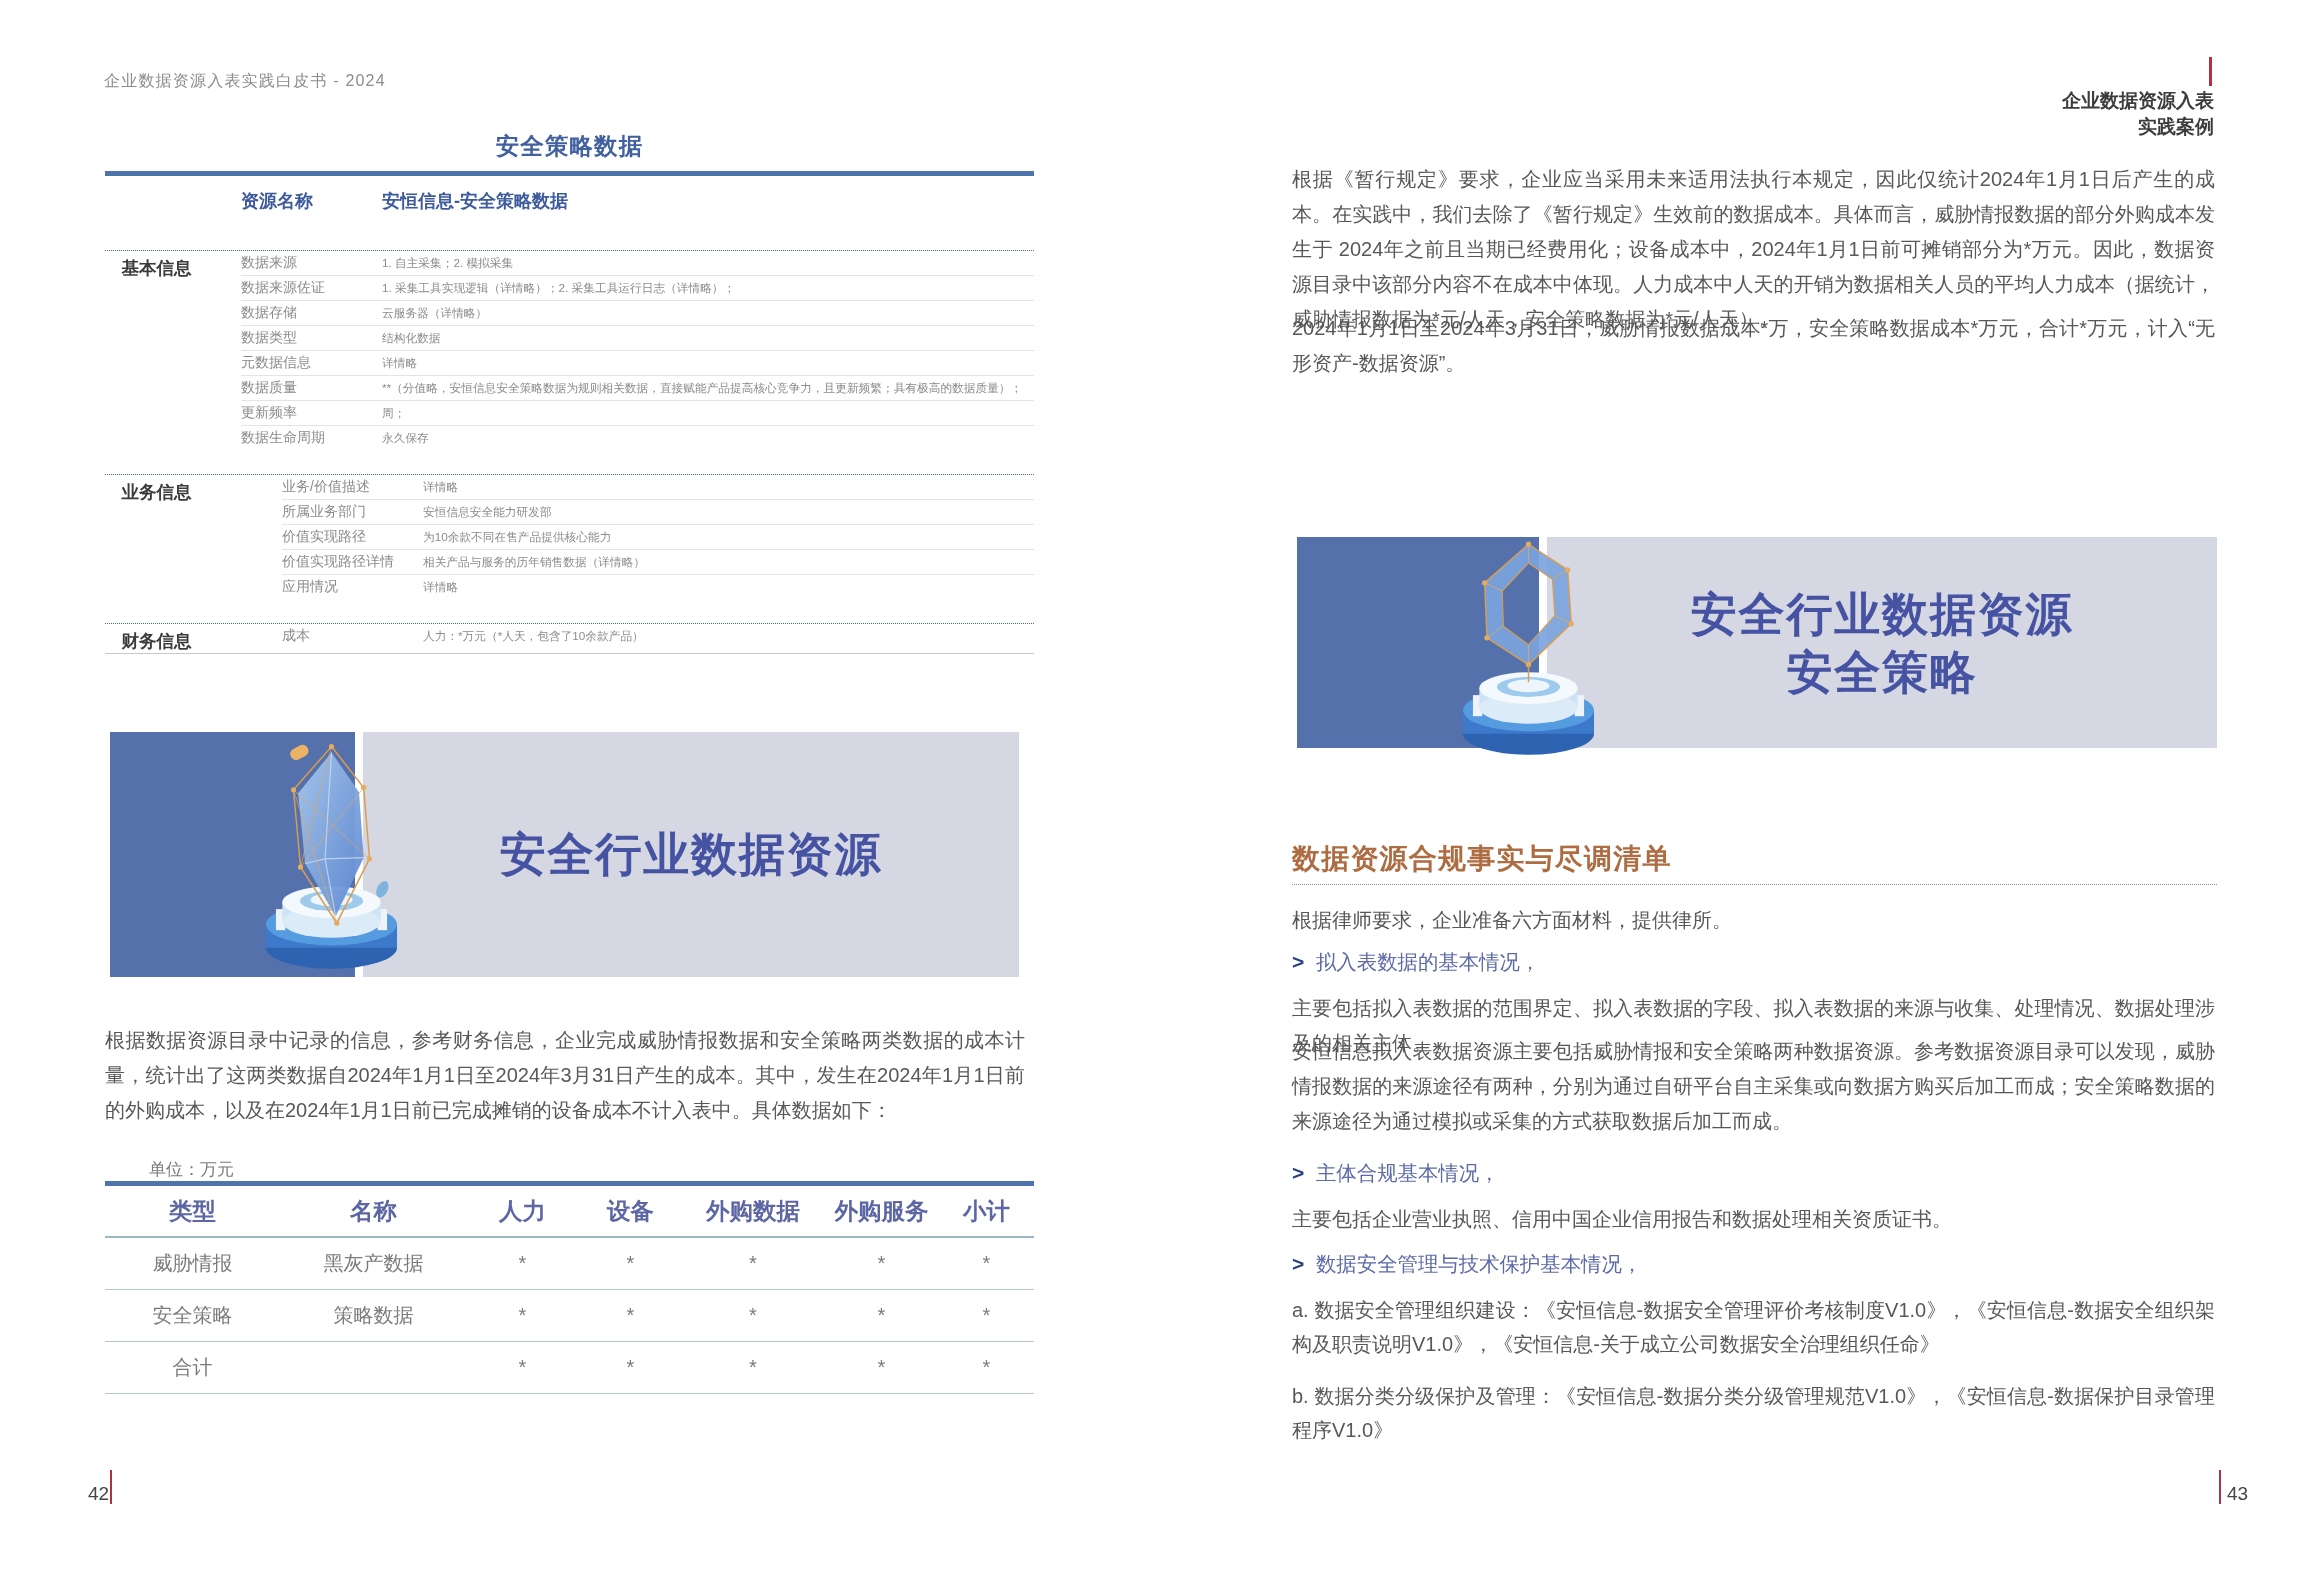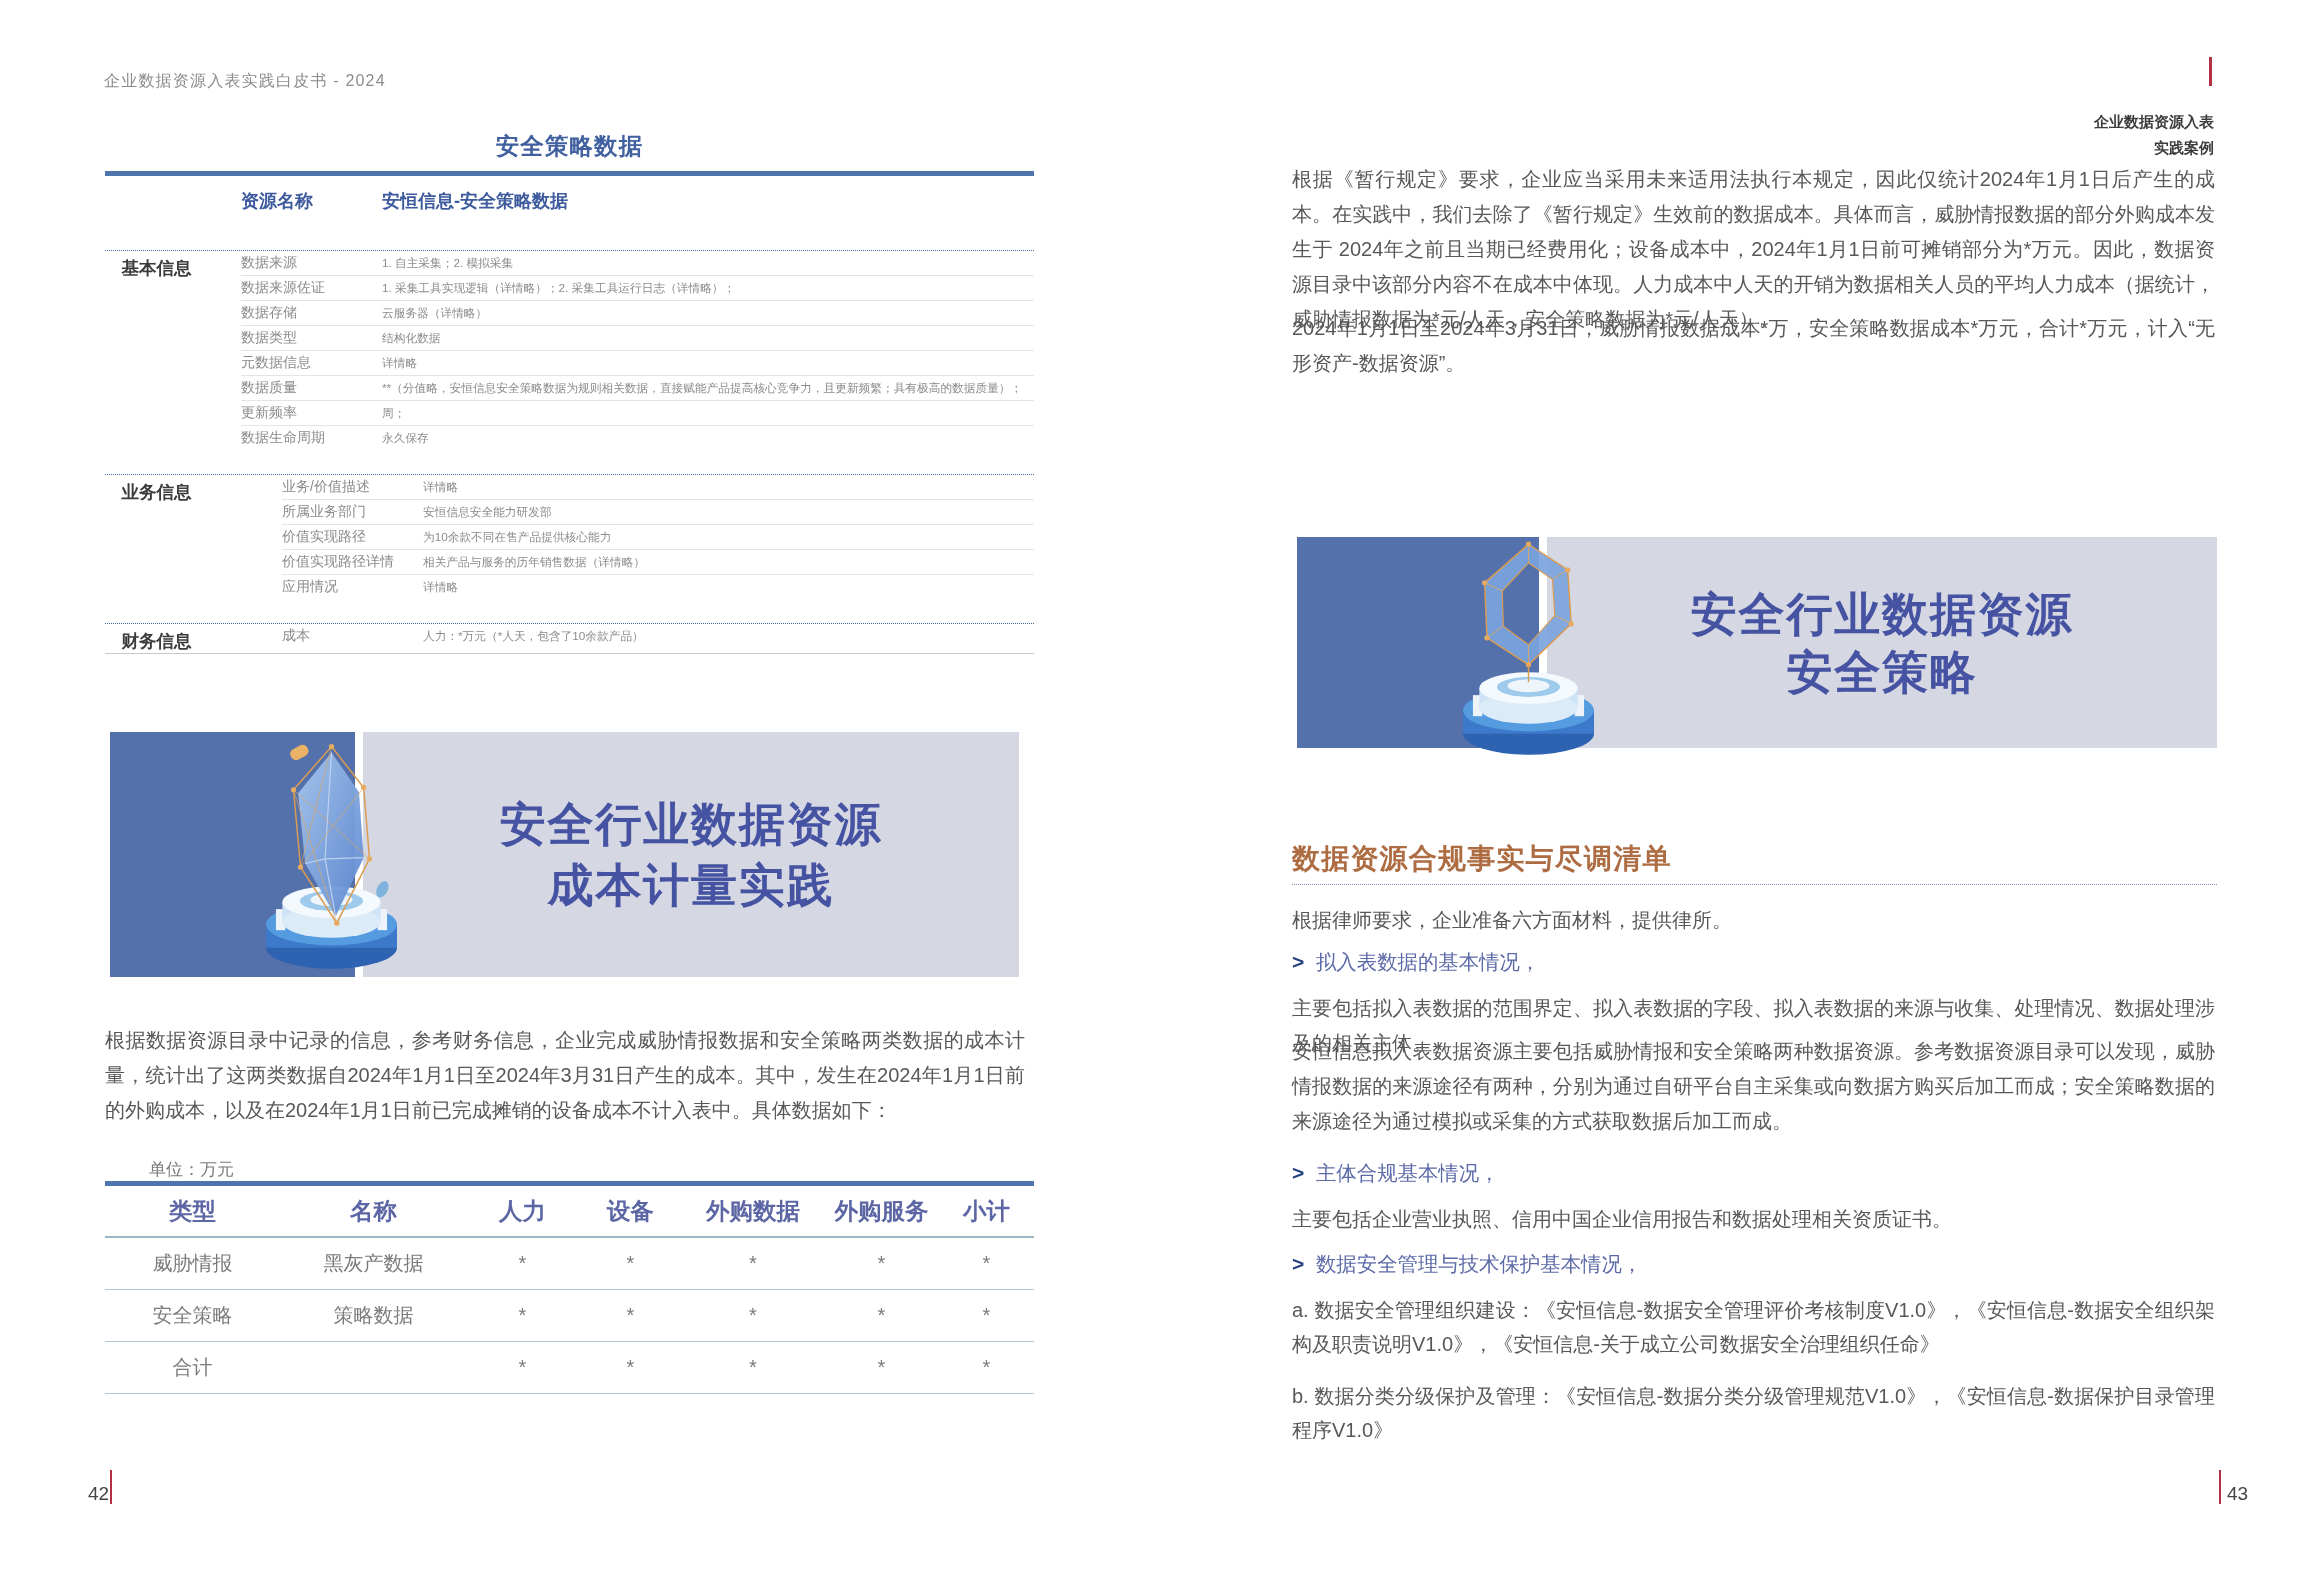--- a/index.html
+++ b/index.html
@@ -40,21 +40,21 @@
   .cost-table{left:105px;top:1181px;width:929px;border-top:5.3px solid #4d74ab;}
   .cost-head{display:grid;grid-template-columns:175px 187px 111px 105px 140px 117px 93px;height:50px;
              align-items:center;border-bottom:2.3px solid #9db6c3;}
   .cost-head span{font-size:23.4px;font-weight:bold;color:#5d66a4;text-align:center;}
   .cost-row{display:grid;grid-template-columns:175px 187px 111px 105px 140px 117px 93px;height:51px;align-items:center;}
   .cost-row + .cost-row{border-top:1.8px solid #b3c8d3;}
   .cost-rows{border-bottom:1.8px solid #b3c8d3;}
   .cost-row span{font-size:20px;color:#7b7b7b;text-align:center;}
 
   
-  .rp-header{right:105px;top:88px;text-align:right;font-size:15px;line-height:26px;font-weight:bold;color:#3c3c3c;margin-top:21px;}
+  .rp-header{right:105px;top:88px;text-align:right;font-size:19px;line-height:26px;font-weight:bold;color:#3c3c3c;}
   .red-bar{width:2.9px;background:#b22f44;}
   .rp-p1{left:1292px;top:162px;width:923px;}
   .rp-p2{left:1292px;top:311px;width:923px;}
   .section-title{left:1292px;top:840px;font-size:28px;font-weight:bold;color:#ad6c42;letter-spacing:1.2px;}
   .dotline{left:1292px;top:884px;width:925px;border-top:1.8px dotted #7f8fbc;height:0;}
   .rp-intro{left:1292px;top:903px;width:923px;}
   .bullet{display:flex;align-items:baseline;gap:11.7px;}
   .bullet-arrow::before{content:">";font-weight:900;font-size:21px;color:#24407e;}
   .bullet-label{font-size:20.4px;color:#5c6aa8;}
   .b1{left:1292px;top:948px;}
@@ -159,21 +159,20 @@
       </div>
     </div>
   </div>
 
   <div class="abs banner" style="left:105px;top:732px;width:914px;height:245px;">
     <div class="block-blue"></div>
     <div class="block-gap"></div>
     <div class="block-light"></div>
     <div class="btitle">
       <span>安全行业数据资源</span>
-      <span>成本计量实践</span>
     </div>
     <svg style="left:130px;top:10.5px;" width="193" height="234" viewBox="0 0 330 400">
       <defs>
         <linearGradient id="gemA" x1="0" y1="0" x2="1" y2="1">
           <stop offset="0" stop-color="#a8c8ef"></stop>
             <stop offset="1" stop-color="#5b86cf"></stop>
         </linearGradient>
       </defs>
       <rect x="94" y="6" width="32" height="20" rx="9" fill="#e9b266" transform="rotate(-28 110 16)"></rect>
       <g>

